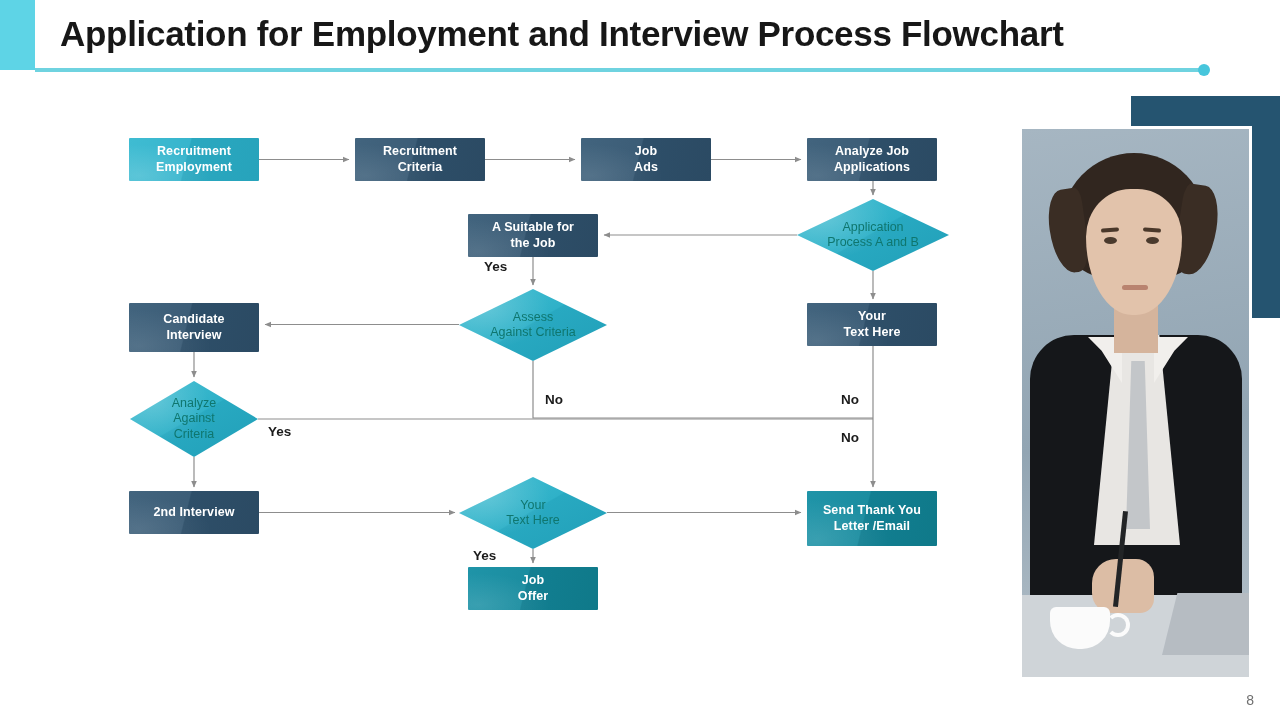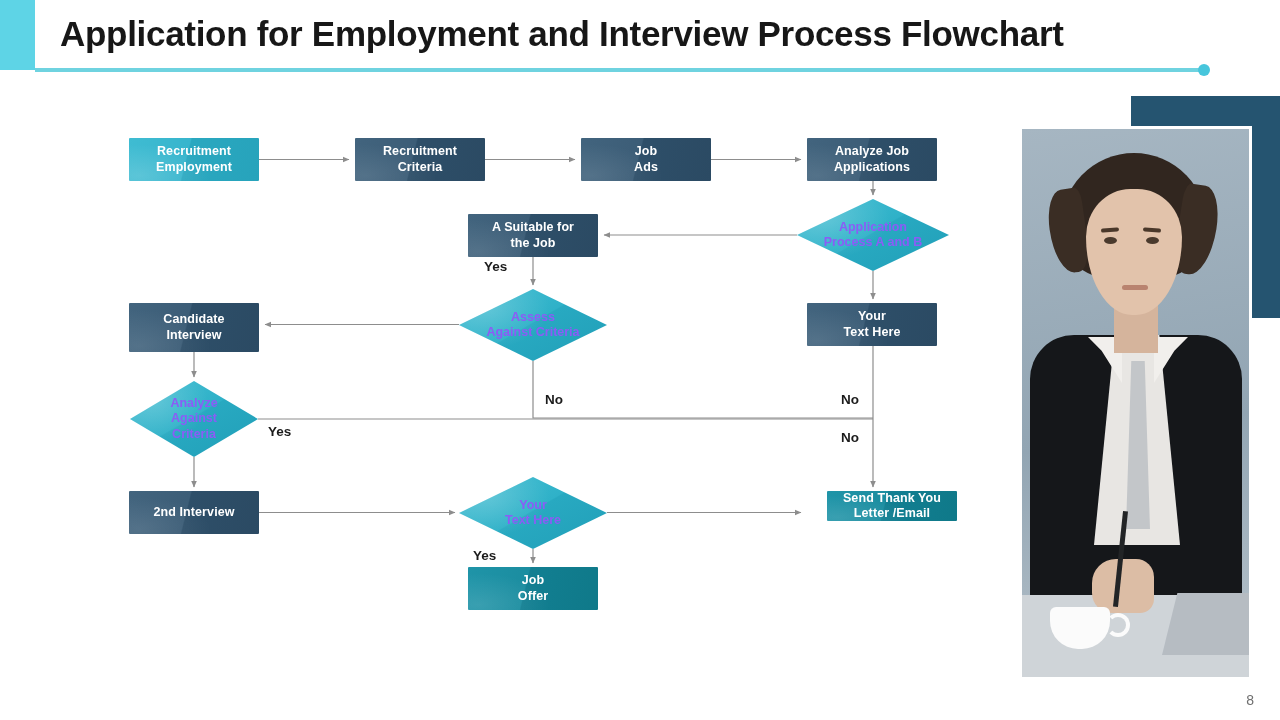--- a/index.html
+++ b/index.html
@@ -254,23 +254,23 @@
       linear-gradient(150deg, #44bfd3 0%, #2fb1c8 48%, #28a9c1 49%, #219fb8 100%);
     clip-path: polygon(50% 0%, 100% 50%, 50% 100%, 0% 50%);
   }
   .diamond .dlabel {
     position: absolute;
     inset: 0;
     display: flex;
     align-items: center;
     justify-content: center;
     text-align: center;
-    color: #8b5cf6;
+    color: #0f766e;
     font-size: 12.5px;
-    font-weight: bold;
+    font-weight: normal;
     line-height: 1.22;
     white-space: nowrap;
   }
   
   .edge-label {
     position: absolute;
     font-size: 13.5px;
     font-weight: bold;
     color: #1b1b1b;
     white-space: nowrap;
@@ -466,21 +466,21 @@
     <div class="diamond" style="left:459px; top:477px; width:148px; height:72px;">
       <div class="dshape"></div>
       <div class="dlabel">
         <div>
           <span>Your</span><br>
           <span>Text Here</span>
         </div>
       </div>
     </div>
 
-    <div class="node rect teal" style="left:807px; top:491px; width:130px; height:30px;margin-left:20px;">
+    <div class="node rect teal" style="left:807px; top:491px; width:130px; height:55px;">
       <div>
         <span>Send Thank You</span><br>
         <span>Letter /Email</span>
       </div>
     </div>
 
     <div class="node rect teal" style="left:468px; top:567px; width:130px; height:43px;">
       <div>
         <span>Job</span><br>
         <span>Offer</span>

